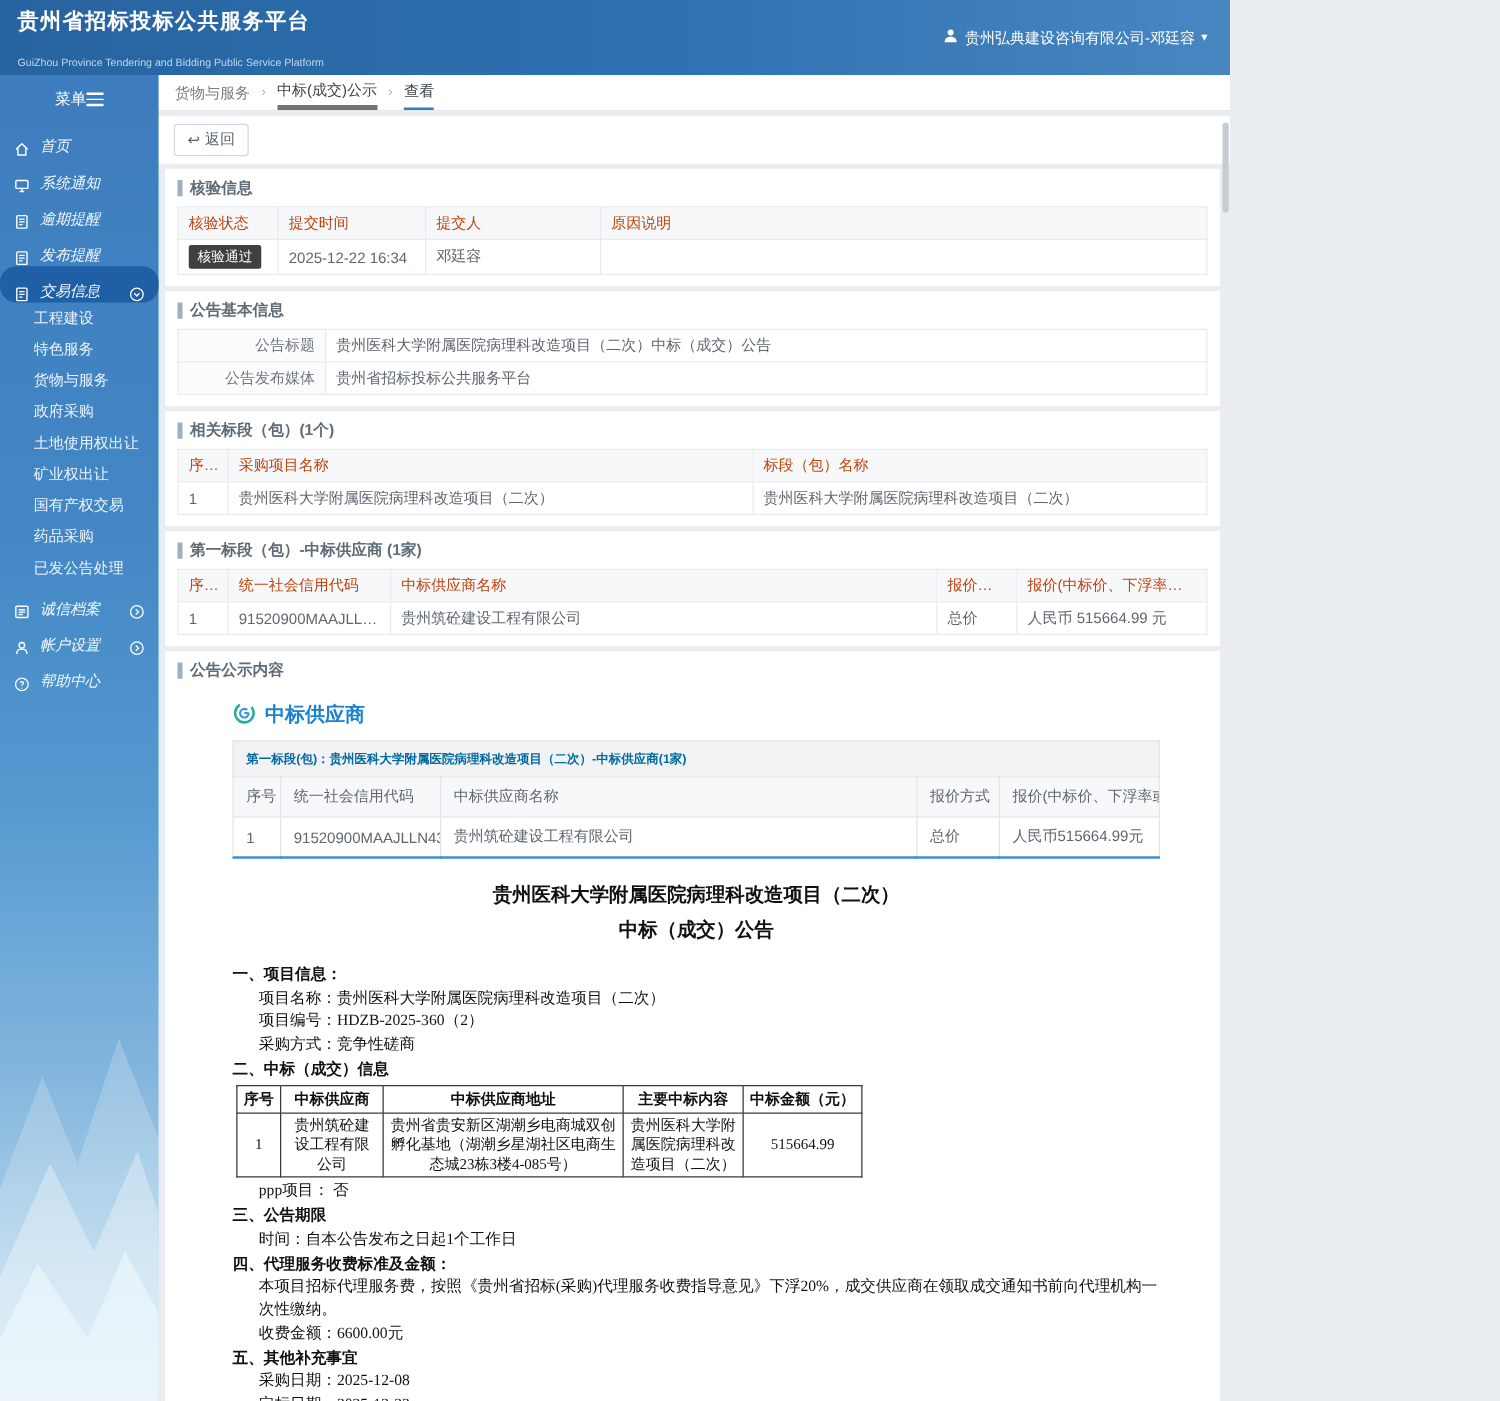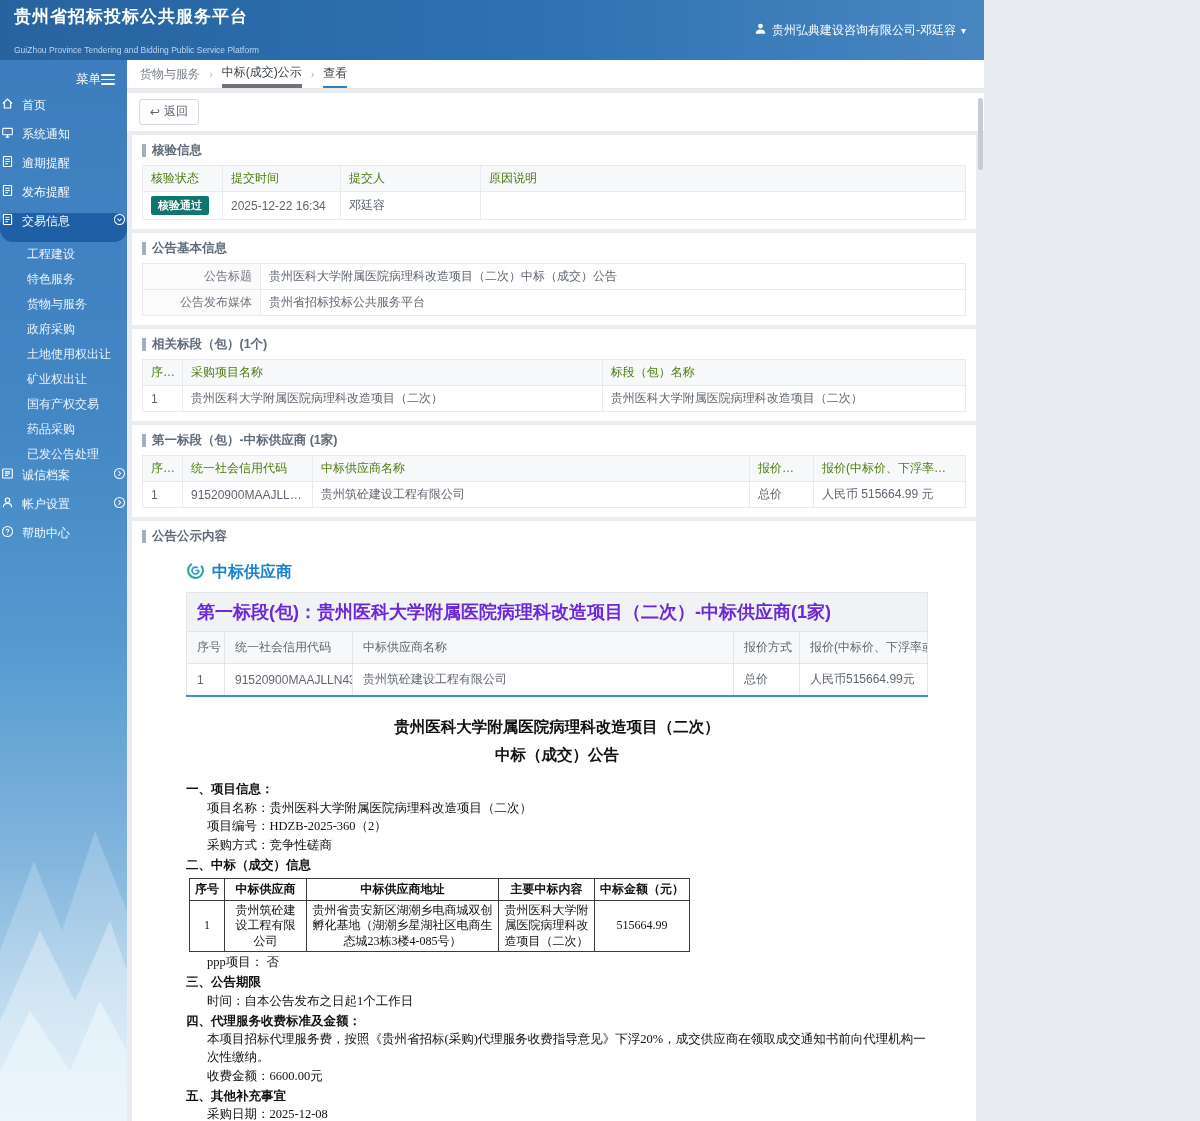--- a/index.html
+++ b/index.html
@@ -13,24 +13,24 @@
   .brand-title { color:#fff; font-size:17px; font-weight:bold; letter-spacing:1px; }
   .brand-sub { color:#bcd6ee; font-size:8.5px; margin-top:17px; }
   .user-block { display:flex; align-items:center; gap:5px; color:#fff; font-size:12px; cursor:pointer; }
 
   
   .frame { flex:1; display:flex; min-height:0; }
   .sidebar { width:127px; flex:0 0 127px; position:relative; overflow:hidden; color:#fff;
              background:linear-gradient(180deg,#3d7dbd 0%,#4487c5 35%,#549ad0 55%,#82b5dd 75%,#b7d8ee 92%,#cfe6f4 100%); }
   .mountains { position:absolute; left:0; right:0; bottom:0; height:380px; width:127px; pointer-events:none; }
   .side-inner { position:relative; z-index:2; }
-  .menu-head { display:flex; align-items:center; justify-content:flex-end; padding:11px 12px 9px; font-size:12.5px; }
+  .menu-head { display:flex; align-items:center; justify-content:center; padding:11px 12px 9px; font-size:12.5px; }
   .burger { width:14px; display:flex; flex-direction:column; gap:3px; cursor:pointer; }
   .burger i { display:block; height:1.6px; background:#fff; border-radius:1px; }
-  .mi { display:flex; align-items:flex-start; gap:8px; height:29px; padding:0 1px; font-size:12px; cursor:pointer; color:#f2f8fd; }
+  .mi { display:flex; align-items:flex-end; gap:8px; height:29px; padding:0 11px; font-size:12px; cursor:pointer; color:#f2f8fd;font-style:italic; }
   .mi.active { background:#1f5fa6;border-radius:13px; }
   .mi .ic { width:13px; height:13px; display:flex; align-items:center; justify-content:center; flex:0 0 13px; }
   .mi .grow { flex:1; }
   .sub { height:25px; padding:0 10px 0 27px; display:flex; align-items:center; font-size:12px; color:#eaf3fb; cursor:pointer; }
 
   
   .main { flex:1; display:flex; flex-direction:column; min-width:0; background:#e9edf1; overflow:hidden; position:relative; }
   .scroll-thumb { position:absolute; right:1px; top:38px; width:5px; height:72px; background:#c6ccd2; border-radius:3px; z-index:5; }
   .bc-bar { background:#fff; height:29px; flex:0 0 29px; display:flex; align-items:stretch; padding:0 13px; gap:9px; border-bottom:1px solid #e4e7ea; }
   .crumb { display:flex; align-items:center; color:#7a8087; font-size:12px; cursor:pointer; }
@@ -41,29 +41,29 @@
   .btn-back { display:inline-flex; align-items:center; gap:4px; border:1px solid #d4d9de; background:#fff; border-radius:3px;
               padding:3px 10px 4px; font-size:12px; color:#5d6570; cursor:pointer; font-family:inherit; }
   .content { flex:1; overflow:hidden; padding:4px 8px 0 5px; }
   .panel { background:#fff; margin-bottom:4px; padding:4px 10px 9px; }
   .sec-title { display:flex; align-items:center; gap:6px; font-size:12.5px; font-weight:bold; color:#5f6b77; padding:3px 0 6px; }
   .sec-title::before { content:""; width:4px; height:13px; background:#9fb0c2; }
 
   
   .tbl { width:100%; border-collapse:collapse; font-size:12px; color:#5f6670; table-layout:fixed; }
   .tbl th,.tbl td { border:1px solid #e8ebee; padding:4px 8px; text-align:left; overflow:hidden; white-space:nowrap; text-overflow:ellipsis; height:22px; }
-  .tbl th { background:#f7f8fa; font-weight:normal; color:#4d7c0f; }
-  .badge { display:inline-block; background:#0f766e; color:#fff; font-size:11px; padding:2px 7px; border-radius:2px;font-weight:bold; }
+  .tbl th { background:#f7f8fa; font-weight:normal; color:#c2410c; }
+  .badge { display:inline-block; background:#404040; color:#fff; font-size:11px; padding:2px 7px; border-radius:2px; }
   td.lbl { background:#fbfbfc; text-align:right; color:#707780; }
 
   
   .pub-inner { padding:2px 38px 18px 44px; }
   .brand-row { display:flex; align-items:center; gap:7px; padding:8px 0 9px; }
   .brand-text { color:#1b82d2; font-size:16px; font-weight:bold; }
-  .bar-title { background:#f1f2f4; border:1px solid #e3e5e8; border-bottom:none; padding:7px 10px; font-size:18px; font-weight:bold; color:#6d28d9; }
+  .bar-title { background:#f1f2f4; border:1px solid #e3e5e8; border-bottom:none; padding:7px 10px; font-size:10px; font-weight:bold; color:#0369a1; }
   .pub-tbl { width:100%; border-collapse:collapse; font-size:12px; color:#5f6670; table-layout:fixed; border-bottom:2px solid #3f8fd6; }
   .pub-tbl th,.pub-tbl td { border:1px solid #e3e5e8; padding:7px 10px; text-align:left; white-space:nowrap; overflow:hidden; }
   .pub-tbl th { background:#f7f8fa; font-weight:normal; }
 
   
   .doc { font-family:"Liberation Serif","DejaVu Serif",serif; color:#111; font-size:12.5px; margin-top:16px; line-height:1.42; }
   .doc-title { text-align:center; font-weight:bold; font-size:15.5px; line-height:1.8; }
   .doc-body { margin-top:12px; }
   .dh { font-weight:bold; margin-top:2px; }
   .dl { padding-left:21px; margin-top:1px; }

